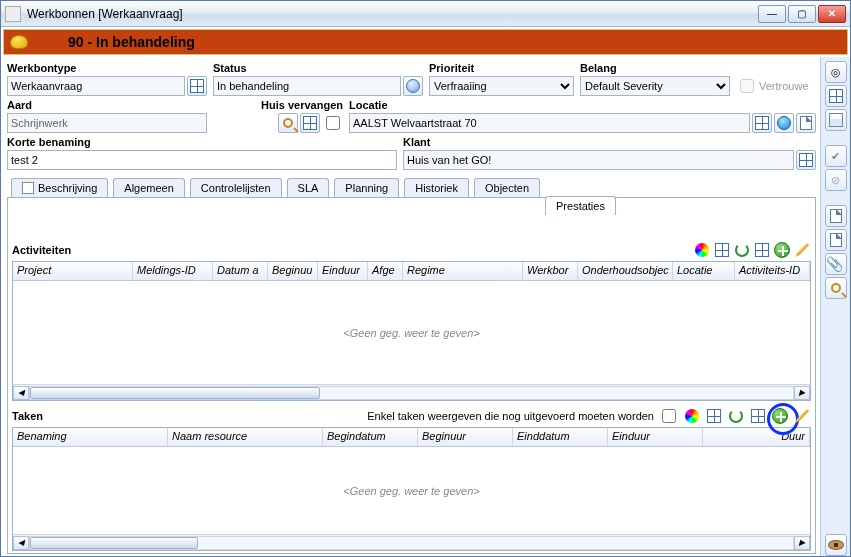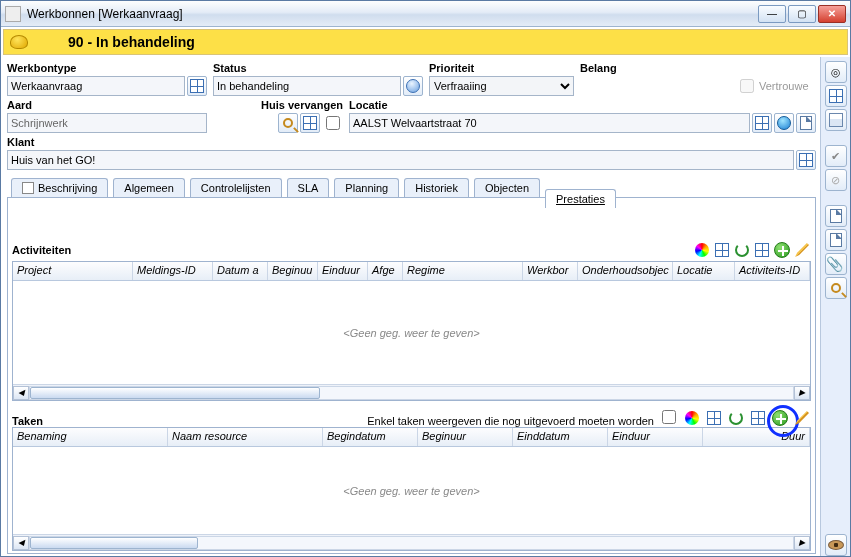--- a/index.html
+++ b/index.html
@@ -39,21 +39,21 @@
     background: linear-gradient(#f9fcff,#d3e2f3);
     display: flex; align-items: center; justify-content: center;
     font-size: 10px;
   }
   .win-btn.close {
     background: linear-gradient(#f6a19a,#d4402f);
     border-color: #9a2f25; color: #fff; font-weight: bold;
   }
   
   .banner {
-    background: #fde047;
+    background: #c2410c;
     border: 1px solid #d9c477;
     margin: 2px;
     height: 26px;
     display: flex; align-items: center;
     padding-left: 6px;
   }
   .helmet {
     width: 18px; height: 14px;
     background: radial-gradient(circle at 40% 30%, #ffe45a, #e0a700);
     border-radius: 50% 50% 40% 40%;
@@ -116,21 +116,21 @@
     padding-left: 4px;
   }
   .tab {
     border: 1px solid #9fb3cf; border-bottom: none;
     padding: 3px 10px;
     background: #e9f0fa;
     border-radius: 3px 3px 0 0;
     margin-right: 1px;
     display: flex; align-items: center; gap: 4px;
   }
-  .tab.active { background: #fff; position: relative; top: 11px; text-decoration: underline; }
+  .tab.active { background: #fff; position: relative; top: 18px; }
   .tab-icon {
     width: 12px; height: 12px;
     background: #fff; border: 1px solid #888;
   }
   
   .pane {
     flex: 1;
     border: 1px solid #9fb3cf; border-top: none;
     padding: 2px 4px;
     display: flex; flex-direction: column;
@@ -179,21 +179,21 @@
     background: linear-gradient(#fff,#dce6f4);
     font-size: 8px; display: flex; align-items: center; justify-content: center;
   }
   .sb-track { flex: 1; height: 14px; border: 1px solid #cbd6e6; position: relative; background: #f4f7fc;}
   .sb-thumb {
     position: absolute; height: 12px; top: 0;
     background: linear-gradient(#fff,#cadaf0);
     border: 1px solid #9db4cf; border-radius: 2px;
   }
   .filter-row {
-    display: flex; align-items: flex-end; gap: 4px;
+    display: flex; align-items: center; gap: 4px;
     height: 22px; margin-top: 4px;
     justify-content: flex-end;
   }
   .filter-row .sh-title { font-weight: bold; margin-right: auto; }
   .circle-highlight {
     position: relative;
   }
   .circle-highlight::after {
     content: "";
     position: absolute;
@@ -298,20 +298,23 @@
           </div>
         </div>
         <div class="field" style="width:145px">
           <div class="field-label">Prioriteit</div>
           <select>
             <option>Verfraaiing</option>
           </select>
         </div>
         <div class="field" style="width:150px">
           <div class="field-label">Belang</div>
+          <select>
+            <option>Default Severity</option>
+          </select>
         </div>
         <div class="field" style="justify-content:flex-end;">
           <div class="field-group" style="">
             <input type="checkbox" class="chk" disabled="" style="">
             <span style="color:#999">Vertrouwe</span>
           </div>
         </div>
       </div>
 
       <div class="form-row">
@@ -344,20 +347,24 @@
                 <div class="ico-globe"></div>
               </div>
             <div class="mini-btn">
                 <div class="ico-page"></div>
               </div>
           </div>
         </div>
       </div>
 
       <div class="form-row">
+        <div class="field" style="width:390px">
+          <div class="field-label">Korte benaming</div>
+          <input class="text" value="test 2" style="">
+        </div>
         <div class="field" style="flex:1">
           <div class="field-label">Klant</div>
           <div class="field-group">
             <div class="readonly" style="flex:1">Huis van het GO!</div>
             <div class="mini-btn">
                 <div class="ico-grid"></div>
               </div>
           </div>
         </div>
       </div>

